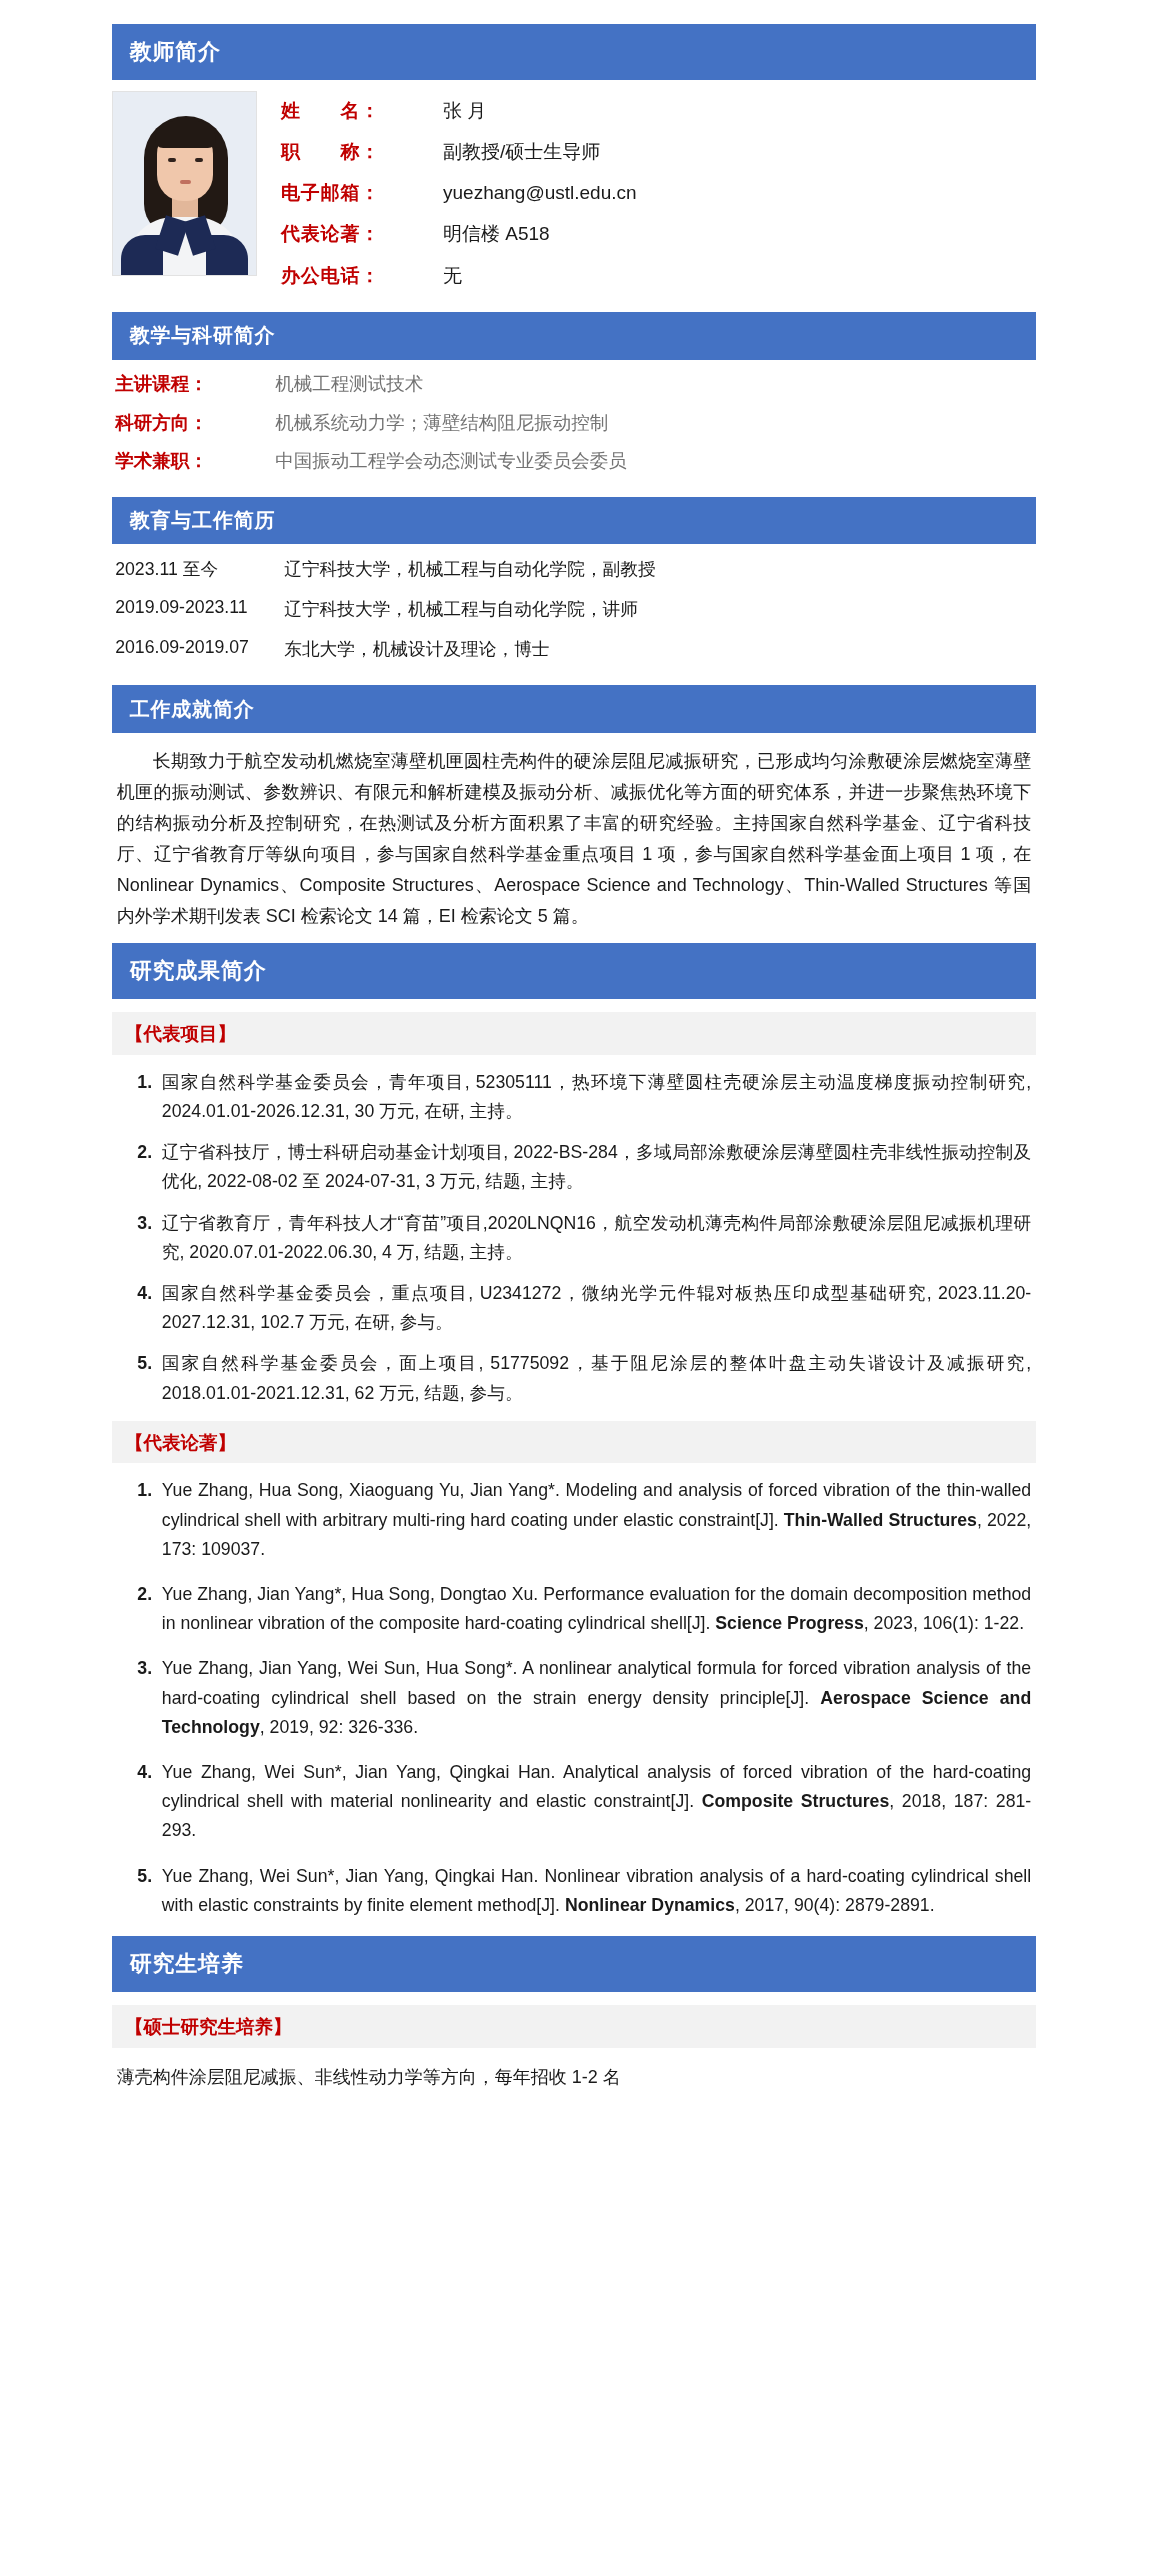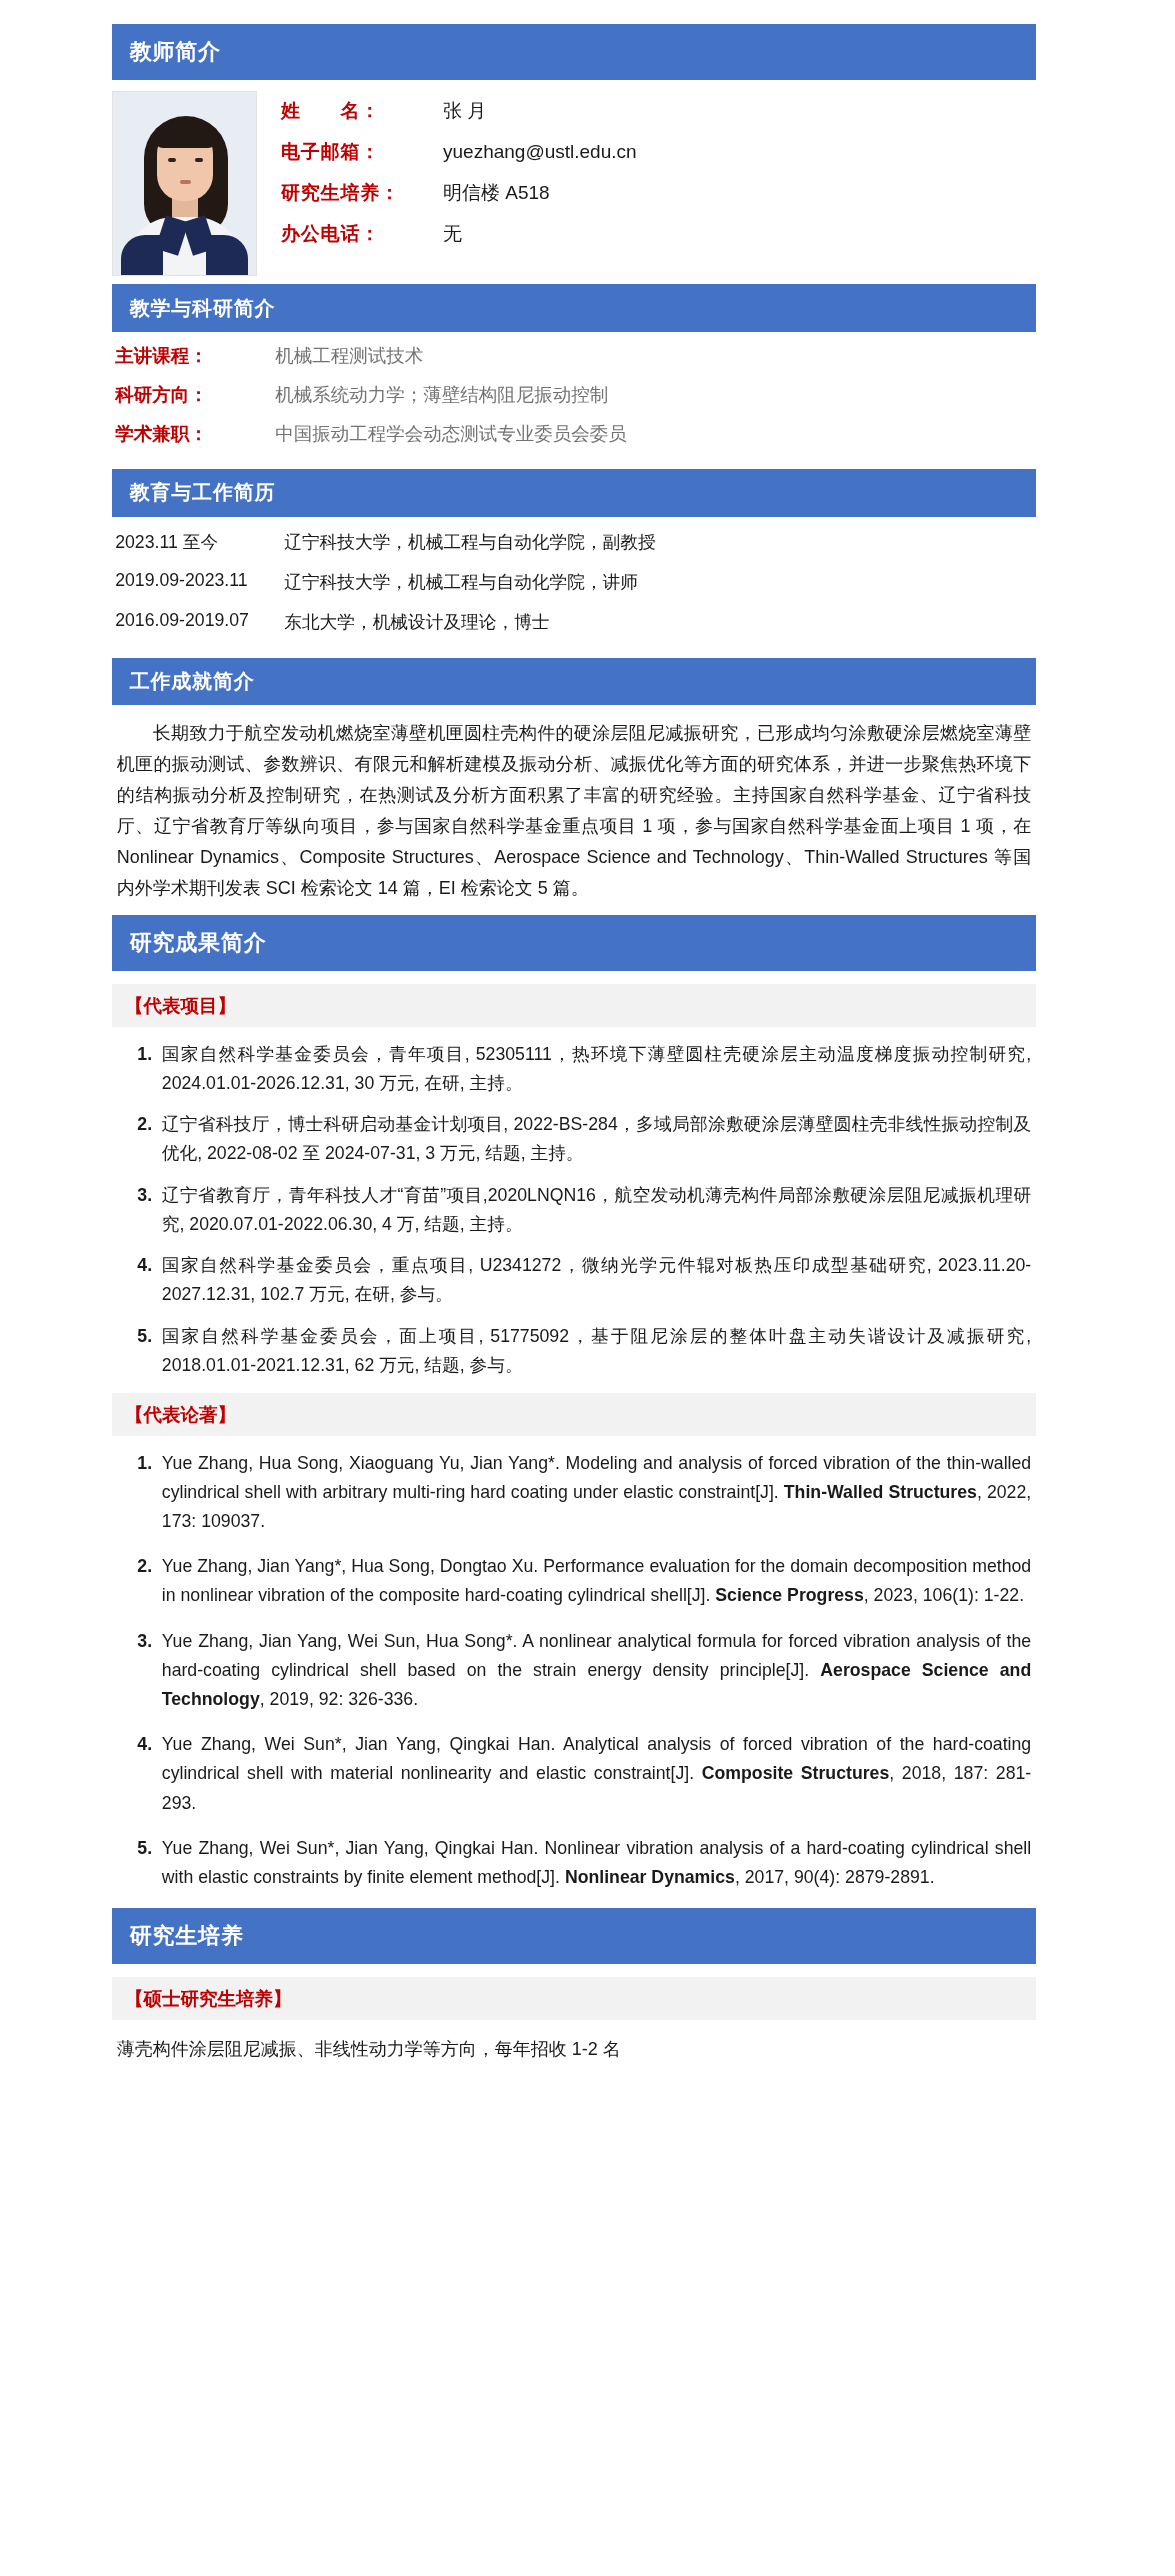--- a/index.html
+++ b/index.html
@@ -193,25 +193,29 @@
       <div class="collar-l"></div>
       <div class="collar-r"></div>
     </div>
 
     <div class="info-table">
       <div class="info-row">
         <span class="info-label">姓　　名：</span>
         <span class="info-value">张 月</span>
       </div>
       <div class="info-row">
+        <span class="info-label">职　　称：</span>
+        <span class="info-value">副教授/硕士生导师</span>
+      </div>
+      <div class="info-row">
         <span class="info-label">电子邮箱：</span>
         <span class="info-value">yuezhang@ustl.edu.cn</span>
       </div>
       <div class="info-row">
-        <span class="info-label">研究生培养：</span>
+        <span class="info-label">代表论著：</span>
         <span class="info-value">明信楼 A518</span>
       </div>
       <div class="info-row">
         <span class="info-label">办公电话：</span>
         <span class="info-value">无</span>
       </div>
     </div>
   </div>
 
   <div class="bar">教学与科研简介</div>

